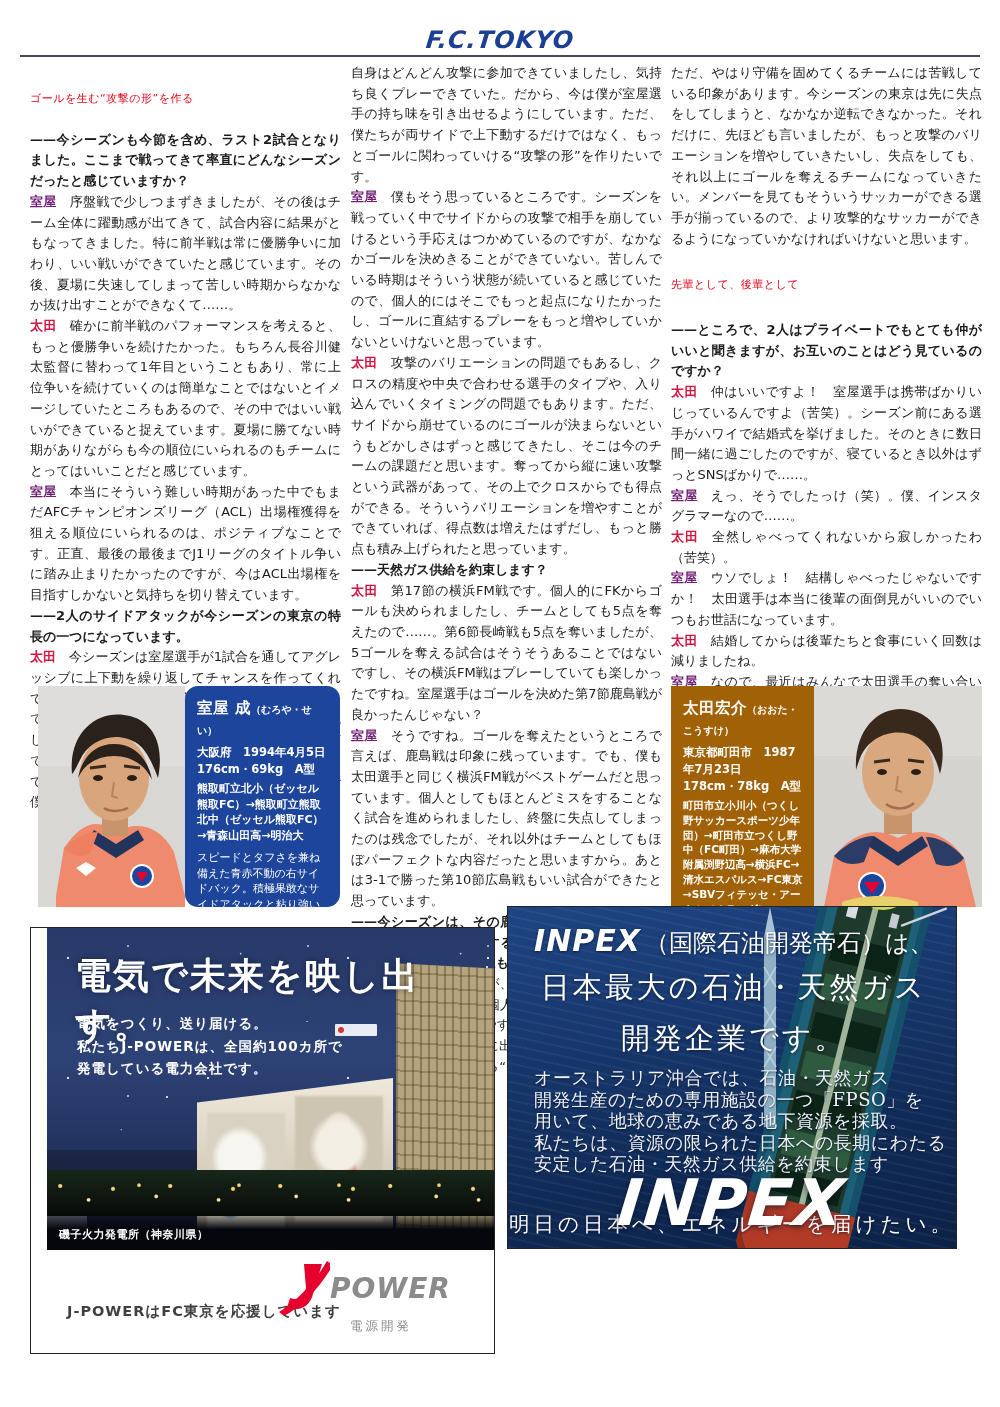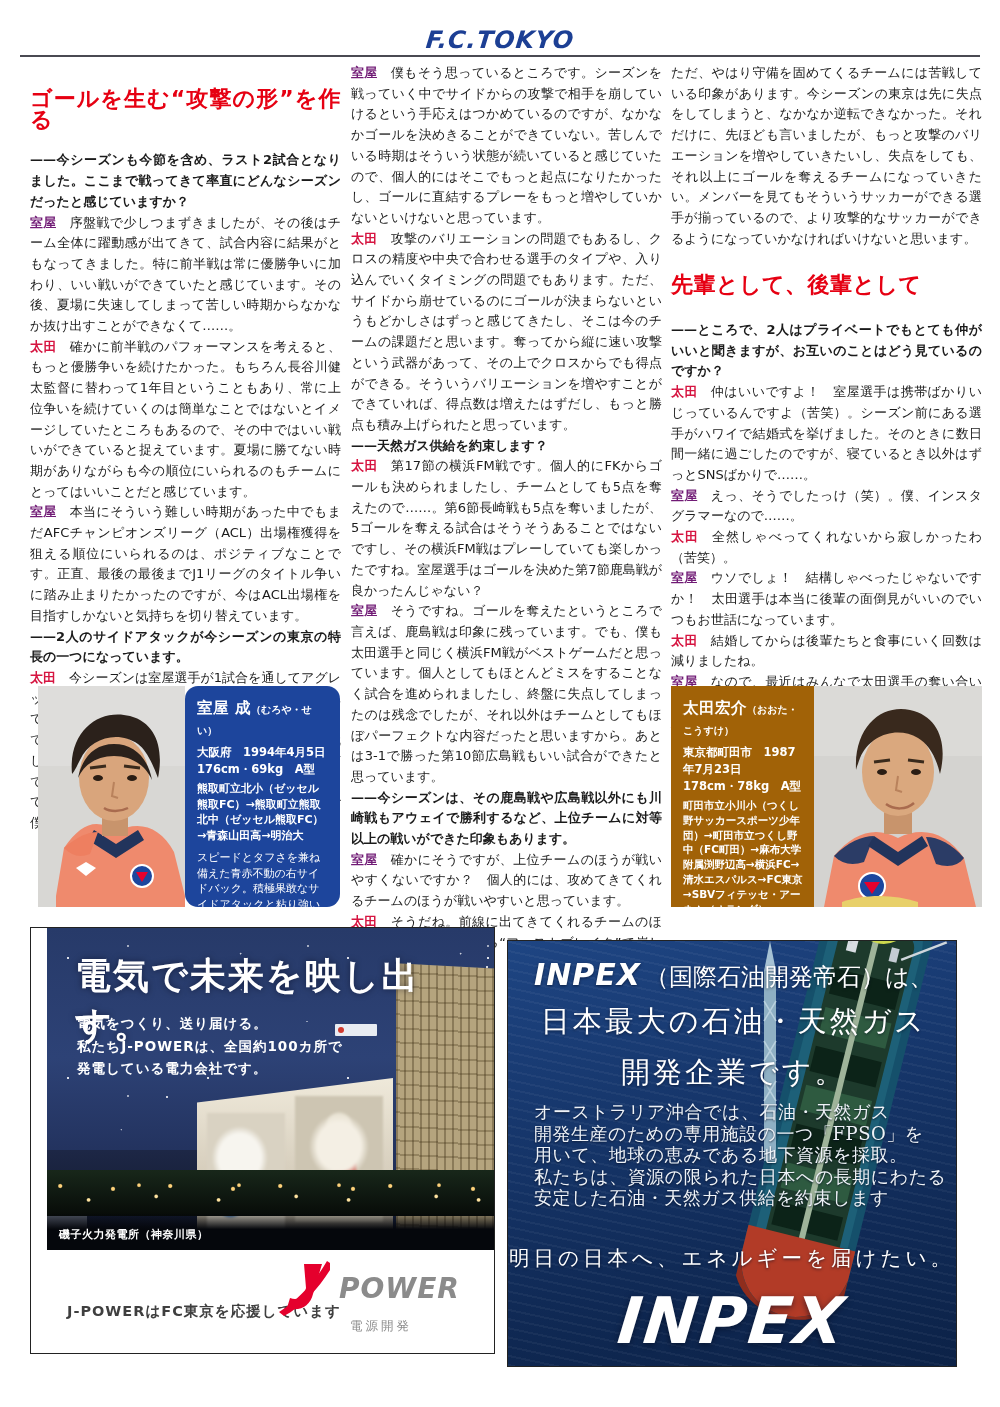--- a/index.html
+++ b/index.html
@@ -9,21 +9,21 @@
   
   .masthead{position:absolute;top:26px;left:0;width:100%;text-align:center;}
   .fclogo{display:inline-block;color:#1c3f94;font-size:24px;font-weight:bold;font-style:italic;letter-spacing:1px;transform:skewX(-6deg);}
   .head-rule{position:absolute;top:55px;left:20px;width:960px;height:2px;background:#4a4a52;}
 
   
   .col{position:absolute;top:63px;width:311px;color:#1b1b1b;font-size:13px;line-height:20.7px;text-align:justify;}
   #col1{left:30px;}
   #col2{left:351px;}
   #col3{left:671px;}
-  .h-red{color:#e60012;font-weight:bold;font-size:22px;margin:0 0 20px 0;letter-spacing:.5px;}
+  .h-red{color:#e60012;font-weight:normal;font-size:11px;margin:0 0 20px 0;letter-spacing:.5px;}
   #col1 .h-red{margin-top:26px;}
   #col3 .h-red{margin:26px 0 24px 0;}
   .para{margin:0;}
   .q{font-weight:bold;}
   .spk{font-weight:bold;margin-right:13px;}
   .spk.blue{color:#701a75;}
   .spk.red{color:#d61541;}
 
   
   .card{position:absolute;height:221px;display:flex;}
@@ -81,26 +81,26 @@
     radial-gradient(circle at 78% 60%, #ffe3a0 1.2px, transparent 2.4px),
     radial-gradient(circle at 92% 38%, #ffd27a 1.2px, transparent 2.4px),
     linear-gradient(180deg,#18271a,#070b08);background-size:110px 40px,130px 46px,120px 42px,140px 44px,100px 40px,100% 100%;}
   .jp-band{position:absolute;left:0;right:0;bottom:0;height:38px;background:linear-gradient(180deg,rgba(4,6,10,.2),#05070c 40%);}
   .jp-caption{position:absolute;left:12px;bottom:10px;color:#fff;font-size:11px;font-weight:bold;letter-spacing:.5px;}
   .jp-head{position:absolute;left:28px;top:24px;color:#fff;font-size:36px;font-weight:bold;letter-spacing:2px;text-shadow:0 0 6px rgba(0,0,20,.5);}
   .jp-sub{position:absolute;left:30px;top:84px;color:#fff;font-size:13.5px;font-weight:bold;line-height:22.5px;letter-spacing:1px;}
   .jp-footer{position:absolute;left:0;right:0;bottom:0;height:103px;background:#fff;}
   .jp-support{position:absolute;left:36px;top:52px;color:#3f3f3f;font-size:14.5px;font-weight:bold;letter-spacing:1px;}
   .jp-logo{position:absolute;right:26px;top:10px;width:190px;height:84px;}
-  .jp-logo-row{display:flex;align-items:center;gap:9px;}
+  .jp-logo-row{display:flex;align-items:center;}
   .jp-power{color:#8b8b8b;font-size:28px;font-weight:bold;font-style:italic;letter-spacing:1px;}
   .jp-dengen{color:#8b8b8b;font-size:12.5px;letter-spacing:3px;margin:2px 0 0 72px;}
 
   
-  .ad-inpex{left:507px;top:940px;width:450px;height:427px;background:linear-gradient(168deg,#1e4583 0%,#16366b 38%,#102a56 70%,#0c2247 100%);}
+  .ad-inpex{left:507px;top:906px;width:450px;height:343px;background:linear-gradient(168deg,#1e4583 0%,#16366b 38%,#102a56 70%,#0c2247 100%);}
   .ix-waves{position:absolute;inset:0;background:repeating-linear-gradient(12deg,rgba(255,255,255,.045) 0 2px,transparent 2px 9px);}
   .ix-ship{position:absolute;inset:0;}
   .ix-head{position:absolute;left:26px;top:16px;color:#fff;z-index:3;text-shadow:0 1px 3px rgba(0,10,30,.6);}
   .ix-l1{font-size:24px;font-family:"DejaVu Serif","Liberation Serif",serif;}
   .ix-logo-sm{font-size:30px;font-weight:900;font-style:italic;font-family:"DejaVu Sans","Liberation Sans",sans-serif;letter-spacing:1px;margin-right:4px;}
   .ix-l23{font-family:"DejaVu Serif","Liberation Serif",serif;font-size:29px;line-height:45px;letter-spacing:3px;margin-top:6px;text-align:center;}
   .ix-body{position:absolute;left:26px;top:160px;color:#eef2f7;font-family:"DejaVu Serif","Liberation Serif",serif;font-size:18px;line-height:21.5px;z-index:3;letter-spacing:.5px;text-shadow:0 1px 2px rgba(0,10,30,.7);}
   .ix-tag{position:absolute;left:0;right:0;top:303px;text-align:center;color:#fff;font-family:"DejaVu Serif","Liberation Serif",serif;font-size:20.5px;letter-spacing:4px;z-index:3;text-shadow:0 1px 3px rgba(0,10,30,.7);}
   .ix-big{position:absolute;left:0;right:0;bottom:8px;text-align:center;color:#fff;font-size:64px;font-weight:900;font-style:italic;letter-spacing:2px;transform:skewX(-6deg);z-index:3;text-shadow:0 2px 6px rgba(0,10,30,.6);}
 </style>
@@ -118,20 +118,21 @@
     <h2 class="h-red">ゴールを生む“攻撃の形”を作る</h2>
     <p class="para q">——今シーズンも今節を含め、ラスト2試合となりました。ここまで戦ってきて率直にどんなシーズンだったと感じていますか？</p>
     <p class="para"><span class="spk blue">室屋</span><span>序盤戦で少しつまずきましたが、その後はチーム全体に躍動感が出てきて、試合内容に結果がともなってきました。特に前半戦は常に優勝争いに加わり、いい戦いができていたと感じています。その後、夏場に失速してしまって苦しい時期からなかなか抜け出すことができなくて……。</span></p>
     <p class="para"><span class="spk red">太田</span><span>確かに前半戦のパフォーマンスを考えると、もっと優勝争いを続けたかった。もちろん長谷川健太監督に替わって1年目ということもあり、常に上位争いを続けていくのは簡単なことではないとイメージしていたところもあるので、その中ではいい戦いができていると捉えています。夏場に勝てない時期がありながらも今の順位にいられるのもチームにとってはいいことだと感じています。</span></p>
     <p class="para"><span class="spk blue">室屋</span><span>本当にそういう難しい時期があった中でもまだAFCチャンピオンズリーグ（ACL）出場権獲得を狙える順位にいられるのは、ポジティブなことです。正直、最後の最後までJ1リーグのタイトル争いに踏み止まりたかったのですが、今はACL出場権を目指すしかないと気持ちを切り替えています。</span></p>
     <p class="para q">——2人のサイドアタックが今シーズンの東京の特長の一つになっています。</p>
     <p class="para"><span class="spk red">太田</span><span>今シーズンは室屋選手が1試合を通してアグレッシブに上下動を繰り返してチャンスを作ってくれています。その分、僕は室屋選手が思いきりプレーできるように逆サイドでバランスを取るように意識しています。以前、徳永悠平選手（現長崎）が東京でプレーしている時期は徳永選手がバランスを取ってくれていました。その“見えない貢献”のおかげで僕</span></p>
   </div>
 
   <div class="col" id="col2">
+    <p class="para">自身はどんどん攻撃に参加できていましたし、気持ち良くプレーできていた。だから、今は僕が室屋選手の持ち味を引き出せるようにしています。ただ、僕たちが両サイドで上下動するだけではなく、もっとゴールに関わっていける“攻撃の形”を作りたいです。</p>
     <p class="para"><span class="spk blue">室屋</span><span>僕もそう思っているところです。シーズンを戦っていく中でサイドからの攻撃で相手を崩していけるという手応えはつかめているのですが、なかなかゴールを決めきることができていない。苦しんでいる時期はそういう状態が続いていると感じていたので、個人的にはそこでもっと起点になりたかったし、ゴールに直結するプレーをもっと増やしていかないといけないと思っています。</span></p>
     <p class="para"><span class="spk red">太田</span><span>攻撃のバリエーションの問題でもあるし、クロスの精度や中央で合わせる選手のタイプや、入り込んでいくタイミングの問題でもあります。ただ、サイドから崩せているのにゴールが決まらないというもどかしさはずっと感じてきたし、そこは今のチームの課題だと思います。奪ってから縦に速い攻撃という武器があって、その上でクロスからでも得点ができる。そういうバリエーションを増やすことができていれば、得点数は増えたはずだし、もっと勝点も積み上げられたと思っています。</span></p>
     <p class="para q">——天然ガス供給を約束します？</p>
     <p class="para"><span class="spk red">太田</span><span>第17節の横浜FM戦です。個人的にFKからゴールも決められましたし、チームとしても5点を奪えたので……。第6節長崎戦も5点を奪いましたが、5ゴールを奪える試合はそうそうあることではないですし、その横浜FM戦はプレーしていても楽しかったですね。室屋選手はゴールを決めた第7節鹿島戦が良かったんじゃない？</span></p>
     <p class="para"><span class="spk blue">室屋</span><span>そうですね。ゴールを奪えたというところで言えば、鹿島戦は印象に残っています。でも、僕も太田選手と同じく横浜FM戦がベストゲームだと思っています。個人としてもほとんどミスをすることなく試合を進められましたし、終盤に失点してしまったのは残念でしたが、それ以外はチームとしてもほぼパーフェクトな内容だったと思いますから。あとは3-1で勝った第10節広島戦もいい試合ができたと思っています。</span></p>
     <p class="para q">——今シーズンは、その鹿島戦や広島戦以外にも川崎戦もアウェイで勝利するなど、上位チームに対等以上の戦いができた印象もあります。</p>
     <p class="para"><span class="spk blue">室屋</span><span>確かにそうですが、上位チームのほうが戦いやすくないですか？　個人的には、攻めてきてくれるチームのほうが戦いやすいと思っています。</span></p>
     <p class="para"><span class="spk red">太田</span><span>そうだね。前線に出てきてくれるチームのほうが東京の特長でもある“ファストブレイク”で崩していけるからね。</span></p>
   </div>
 

